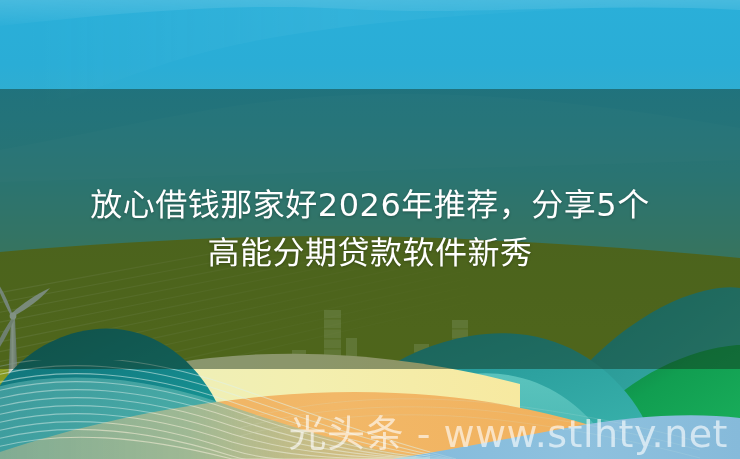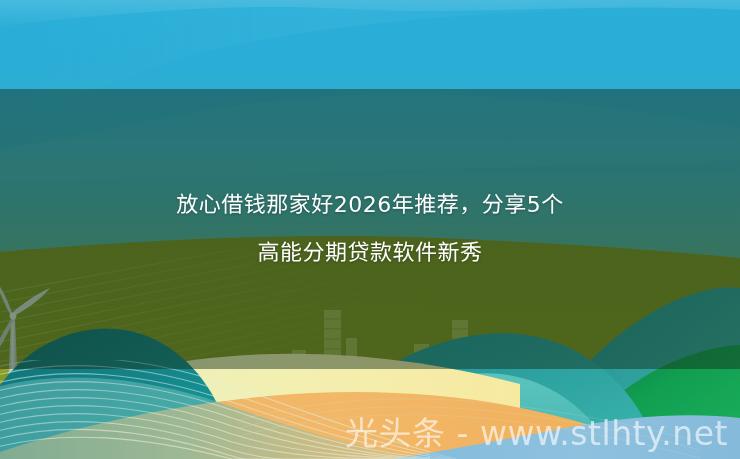--- a/index.html
+++ b/index.html
@@ -89,37 +89,37 @@
   }
 
   
   #headline {
     position: absolute;
     left: 0;
     width: 740px;
     text-align: center;
     color: #FFFFFF;
     font-family: "DejaVu Sans", "Liberation Sans", sans-serif;
-    font-size: 22px;
+    font-size: 32px;
     line-height: 48px;
     letter-spacing: .5px;
     white-space: pre-line;
     text-shadow: 0 1px 3px rgba(0,0,0,.28);
     z-index: 6;
   }
 
   
   #watermark {
     position: absolute;
     right: 12px;
     bottom: 8px;
     z-index: 7;
     color: rgba(255,255,255,0.62);
     font-family: "DejaVu Sans", "Liberation Sans", sans-serif;
-    font-size: 33px;
+    font-size: 38px;
     line-height: 34px;
     letter-spacing: .5px;
     white-space: nowrap;
     user-select: none;
   }
 </style>
 </head>
 <body>
 
 <div id="banner">

